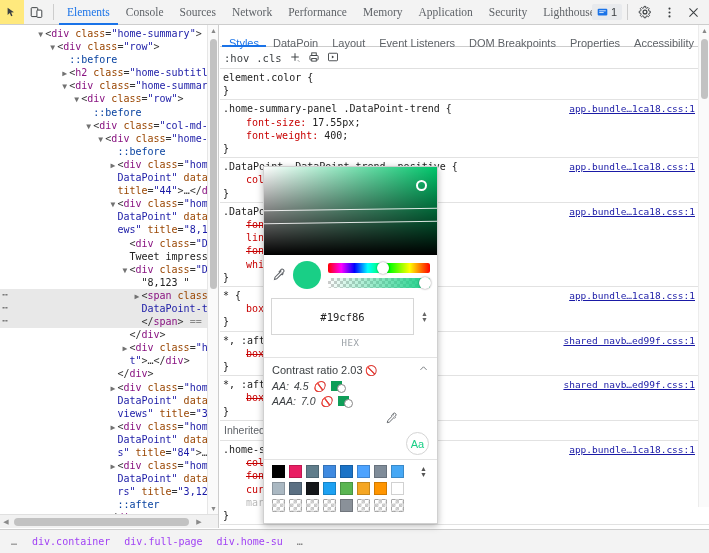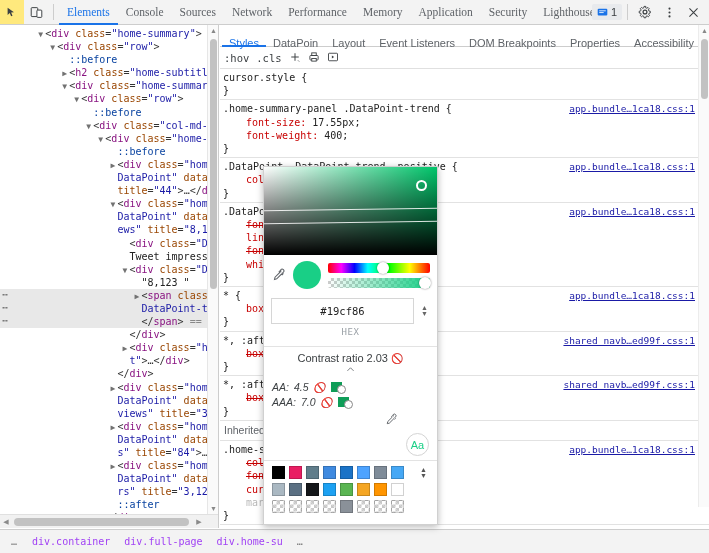--- a/index.html
+++ b/index.html
@@ -203,34 +203,34 @@
       linear-gradient(45deg, #ccc 25%, transparent 25%, transparent 75%, #ccc 75%);
     background-size: 100% 100%, 6px 6px, 6px 6px;
     background-position: 0 0, 0 0, 3px 3px;
   }
   .cp-knob {
     position: absolute; top: -1px; width: 12px; height: 12px;
     background: #fff; border-radius: 50%; box-shadow: 0 0 2px rgba(0,0,0,.5);
   }
   .cp-hexrow { display: flex; align-items: center; gap: 5px; margin-top: 9px; }
   .cp-hexbox {
-    flex: 1 1 auto; border: 1px solid #d6d6d6; height: 26px;
+    flex: 1 1 auto; border: 1px solid #d6d6d6; height: 37px;
     display: flex; align-items: center; justify-content: center;
     font-family: "DejaVu Sans Mono", monospace; font-size: 10.5px; color: #222;
   }
   .cp-spin { width: 11px; text-align: center; font-size: 7px; color: #666; line-height: 6px; }
   .cp-hexlabel {
     text-align: center; color: #9aa0a6; font-size: 9px;
     font-family: "DejaVu Sans Mono", monospace; margin-top: 3px; letter-spacing: .5px;
   }
   .cp-divider { border-top: 1px solid #e3e3e3; margin-top: 5px; }
   .cp-contrast { padding: 5px 8px 4px 8px; }
   .cp-crow {
-    display: flex; align-items: center; justify-content: space-between;
-    font-size: 11px; color: #3c4043; flex-direction: column;
+    display: flex; align-items: flex-end; justify-content: space-between;
+    font-size: 11px; color: #3c4043;
   }
   .cp-aa-block { display: flex; align-items: flex-start; gap: 8px; margin-top: 4px; }
   .cp-aa-lines { flex: 1 1 auto; font-style: italic; }
   .cp-aa { display: flex; align-items: center; gap: 5px; font-size: 10.5px;
            color: #3c4043; margin-bottom: 3px; }
   .no-icon { color: #d93025; font-size: 10px; }
   .fix-sw { display: inline-block; width: 11px; height: 10px; background: #0f9d58;
             position: relative; }
   .fix-sw::after {
     content: ""; position: absolute; right: -4px; bottom: -2px;
@@ -365,21 +365,21 @@
           <svg width="12" height="12" viewBox="0 0 16 16">
             <rect x="2" y="3" width="12" height="10" rx="1" fill="none" stroke="#3c4043" stroke-width="1.2"></rect>
             <path d="M9.5 8 L6.5 6 L6.5 10 Z" fill="#3c4043"></path>
           </svg>
         </span>
       </div>
     </div>
 
     <div class="css-scroll" id="css-rules">
         <div class="rule">
-          <div class="sel-line">cursor.style {</div>
+          <div class="sel-line">element.color {</div>
           <div class="sel-line">}</div>
         </div>
         <div class="rule">
           <a class="src">app.bundle…1ca18.css:1</a>
           <div class="sel-line">.home-summary-panel .DataPoint-trend {</div>
           <div class="prop"><span class="pn">font-size: </span><span class="pv">17.55px;</span></div>
           <div class="prop"><span class="pn">font-weight: </span><span class="pv">400;</span></div>
           <div class="sel-line">}</div>
         </div>
         <div class="rule">

